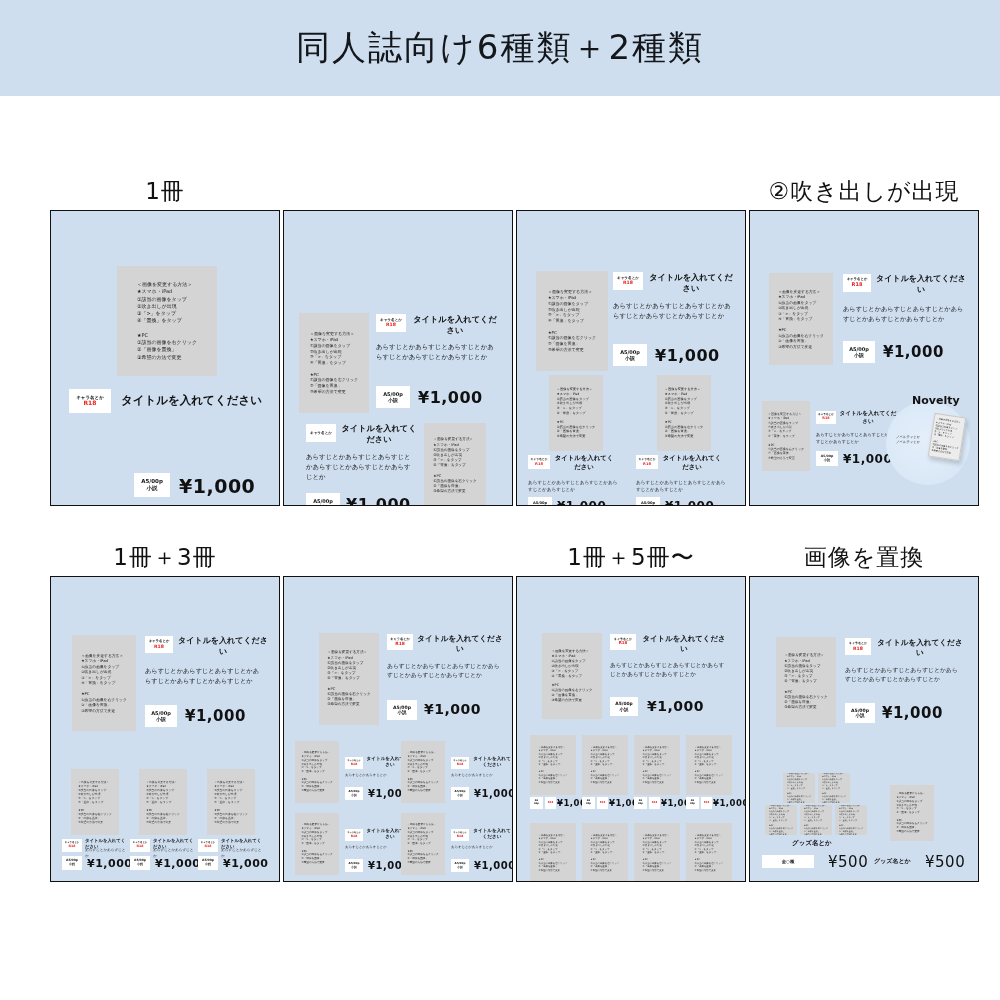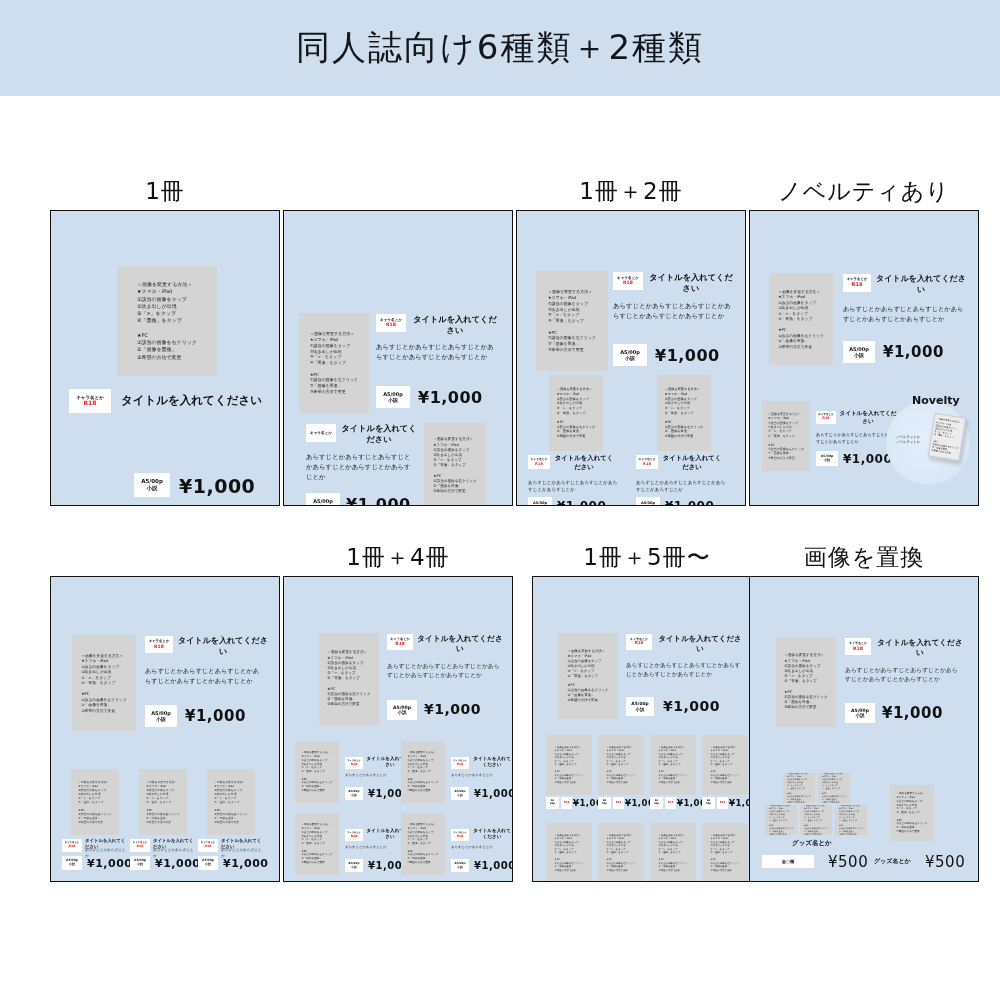--- a/index.html
+++ b/index.html
@@ -169,21 +169,20 @@
       <div class="desc abs" style="left:22px;top:242px;width:110px;font-size:6.4px;">あらすじとかあらすじとあらすじとかあらすじとかあらすじとかあらすじとか</div>
       <div class="spec abs" style="left:22px;top:282px;width:34px;height:22px;font-size:5px;">
         <span>A5/00p</span>
         <span>小説</span>
       </div>
       <div class="price abs" style="left:62px;top:284px;font-size:16px;">¥1,000</div>
     </div>
   </div>
 
   <div class="cell" style="left:508px;top:78px;width:230px;height:332px;">
-    <div class="cell-label">1冊＋2冊</div>
     <div class="card">
 
       <div class="ph abs" style="left:19px;top:60px;width:72px;height:100px;">
         <div class="ph-txt" style="font-size:4px;">＜画像を変更する方法＞
 ★スマホ・iPad
 ①該当の画像をタップ
 ②吹き出しが出現
 ③「&gt;」をタップ
 ④「置換」をタップ
 
@@ -250,21 +249,21 @@
       <div class="desc abs" style="left:119px;top:268px;width:92px;font-size:4.6px;">あらすじとかあらすじとあらすじとかあらすじとかあらすじとか</div>
       <div class="spec abs" style="left:119px;top:286px;width:24px;height:16px;font-size:3.6px;">
         <span>A5/00p</span>
         <span>小説</span>
       </div>
       <div class="price abs" style="left:148px;top:288px;font-size:12px;">¥1,000</div>
     </div>
   </div>
 
   <div class="cell" style="left:741px;top:78px;width:230px;height:332px;">
-    <div class="cell-label">ノベルティあり</div>
+    <div class="cell-label">②吹き出しが出現</div>
     <div class="card">
 
       <div class="ph abs" style="left:19px;top:62px;width:64px;height:92px;">
         <div class="ph-txt" style="font-size:3.8px;">＜画像を変更する方法＞
 ★スマホ・iPad
 ①該当の画像をタップ
 ②吹き出しが出現
 ③「&gt;」をタップ
 ④「置換」をタップ
 
@@ -324,20 +323,21 @@
 
 ★PC
 ①該当の画像を右クリック
 ②「画像を置換」
 ③希望の方法で変更</div>
       </div>
     </div>
   </div>
 
   <div class="cell" style="left:42px;top:444px;width:230px;height:342px;">
+    <div class="cell-label">1冊＋3冊</div>
     <div class="card">
 
       <div class="ph abs" style="left:21px;top:58px;width:64px;height:96px;">
         <div class="ph-txt" style="font-size:3.8px;">＜画像を変更する方法＞
 ★スマホ・iPad
 ①該当の画像をタップ
 ②吹き出しが出現
 ③「&gt;」をタップ
 ④「置換」をタップ
 
@@ -429,21 +429,20 @@
       <div class="desc abs" style="left:170px;top:271px;width:44px;font-size:3.6px;">あらすじとかあらすじとか</div>
       <div class="spec abs" style="left:147px;top:279px;width:20px;height:14px;font-size:3px;">
         <span>A5/00p</span>
         <span>小説</span>
       </div>
       <div class="price abs" style="left:172px;top:280px;font-size:11px;">¥1,000</div>
     </div>
   </div>
 
   <div class="cell" style="left:275px;top:444px;width:230px;height:342px;">
-    <div class="cell-label">1冊＋4冊</div>
     <div class="card">
 
       <div class="ph abs" style="left:35px;top:56px;width:60px;height:92px;">
         <div class="ph-txt" style="font-size:3.6px;">＜画像を変更する方法＞
 ★スマホ・iPad
 ①該当の画像をタップ
 ②吹き出しが出現
 ③「&gt;」をタップ
 ④「置換」をタップ
 
@@ -559,21 +558,21 @@
       <div class="title abs" style="left:188px;top:251px;width:40px;font-size:4.6px;text-align:center;">タイトルを入れてください</div>
       <div class="desc abs" style="left:167px;top:268px;width:56px;font-size:3.4px;">あらすじとかあらすじとか</div>
       <div class="spec abs" style="left:167px;top:282px;width:18px;height:13px;font-size:2.8px;">
         <span>A5/00p</span>
         <span>小説</span>
       </div>
       <div class="price abs" style="left:190px;top:283px;font-size:10px;">¥1,000</div>
     </div>
   </div>
 
-  <div class="cell" style="left:508px;top:444px;width:230px;height:342px;margin-left:16px;">
+  <div class="cell" style="left:508px;top:444px;width:230px;height:342px;">
     <div class="cell-label">1冊＋5冊〜</div>
     <div class="card">
 
       <div class="ph abs" style="left:25px;top:56px;width:60px;height:86px;">
         <div class="ph-txt" style="font-size:3.4px;">＜画像を変更する方法＞
 ★スマホ・iPad
 ①該当の画像をタップ
 ②吹き出しが出現
 ③「&gt;」をタップ
 ④「置換」をタップ

